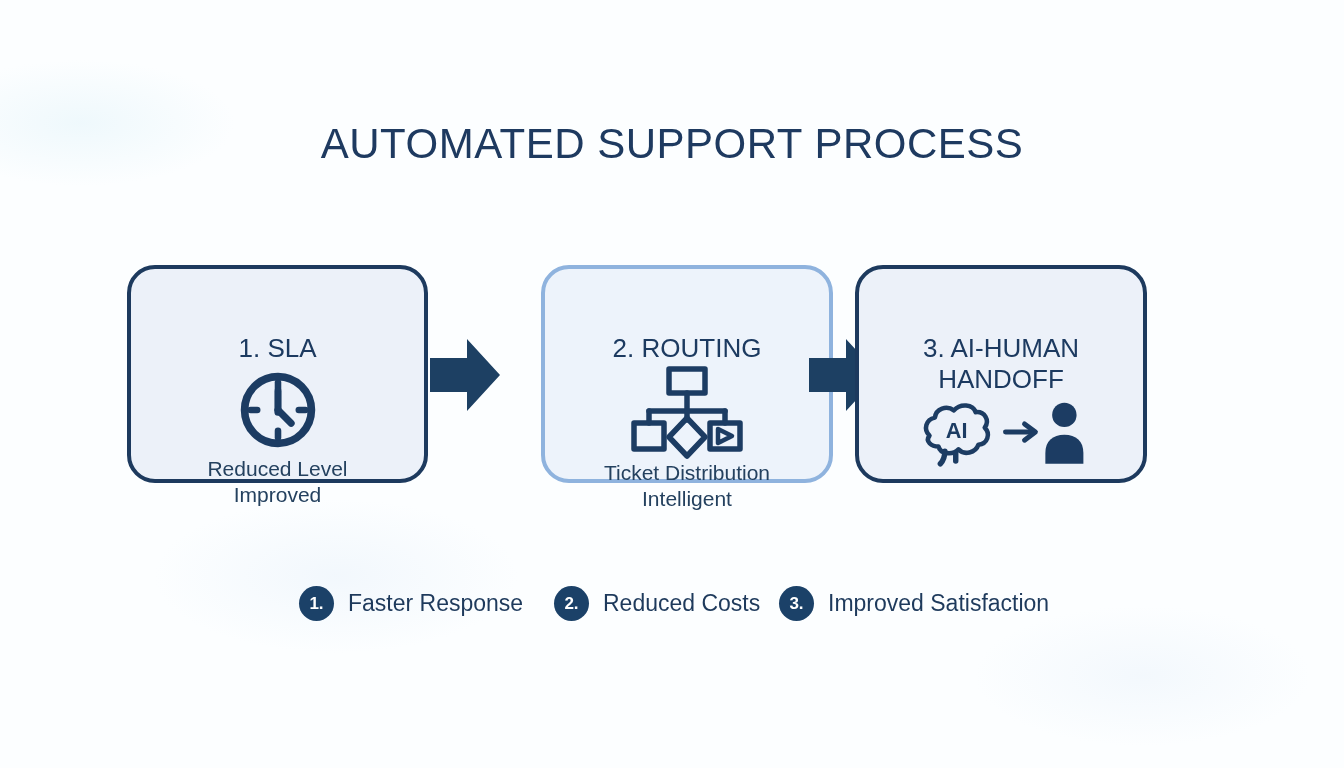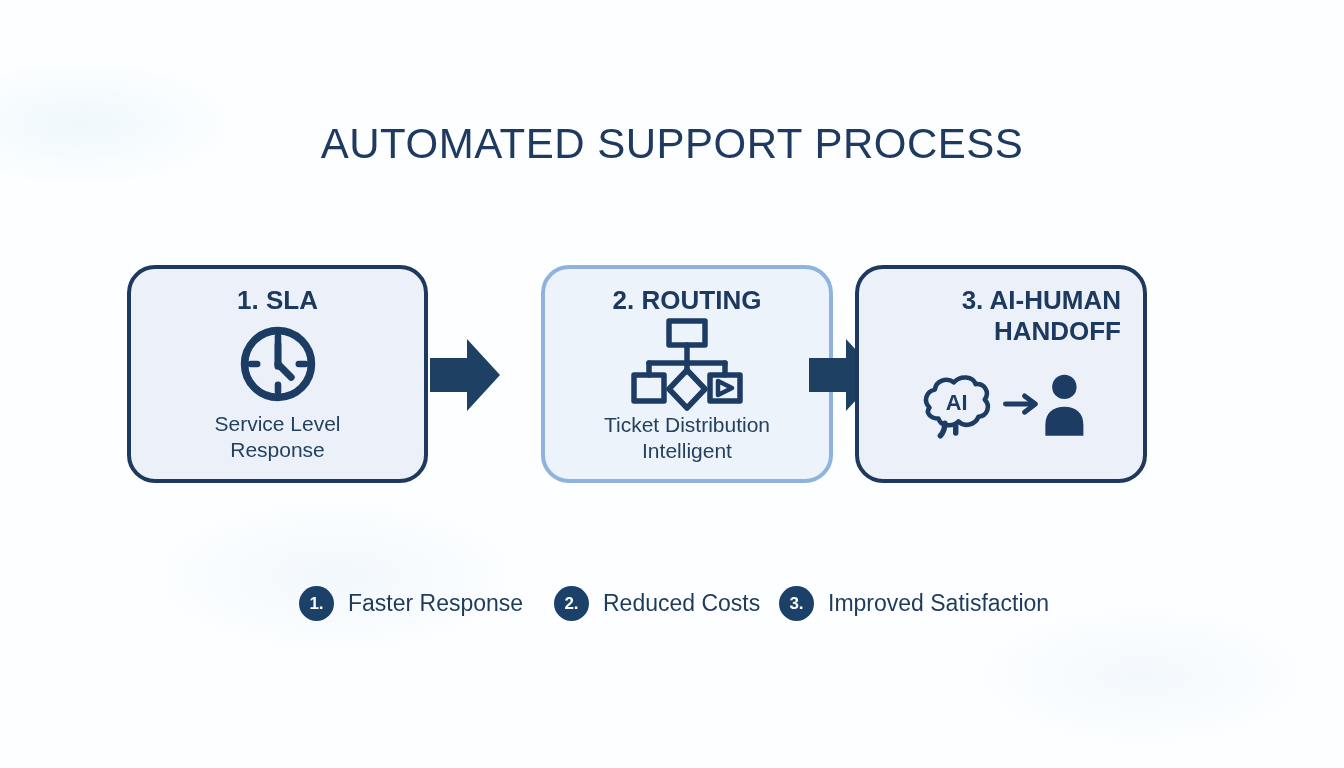--- a/index.html
+++ b/index.html
@@ -40,25 +40,26 @@
     flex-direction: column;
     align-items: center;
     justify-content: space-between;
     padding: 16px 12px 16px 12px;
   }
   .box-1 { left: 127px; width: 301px; border: 4px solid #1d3a5e; }
   .box-2 { left: 541px; width: 292px; border: 4px solid #8fb3de; background: #edf3fb; }
   .box-3 { left: 855px; width: 292px; border: 4px solid #1d3a5e; }
   .step-heading {
     font-size: 26px;
-    font-weight: 700;
+    font-weight: 400;
     color: #1c3a60;
-    text-align: right;
+    text-align: center;
     line-height: 31px;
     max-width: 240px;
+    margin-top: 48px;
   }
   .step-icon {
     flex: 1 1 auto;
     display: flex;
     align-items: center;
     justify-content: flex-start;
   }
   .step-desc {
     font-size: 21px;
     color: #24415f;
@@ -129,22 +130,22 @@
         <circle class="icon-stroke" cx="42" cy="42" r="30.5" stroke-width="7"></circle>
         <path class="icon-stroke" d="M42 17 V 23" stroke-width="6"></path>
         <path class="icon-stroke" d="M61 42 H 67" stroke-width="6"></path>
         <path class="icon-stroke" d="M42 61 V 67" stroke-width="6"></path>
         <path class="icon-stroke" d="M17 42 H 23" stroke-width="6"></path>
         <path class="icon-stroke" d="M42 44 V 25" stroke-width="6.5"></path>
         <path class="icon-stroke" d="M42 42 L 54 54" stroke-width="6.5"></path>
       </svg>
     </div>
     <div class="step-desc">
-      <span>Service Level</span>
-      <span>Response</span>
+      <span>Reduced Level</span>
+      <span>Improved</span>
     </div>
   </div>
 
   <div class="flow-arrow arrow-1">
     <svg width="70" height="72" viewBox="0 0 70 72">
       <polygon points="0,19 37,19 37,0 70,36 37,72 37,53 0,53"></polygon>
     </svg>
   </div>
 
   <div class="step-box box-2">

